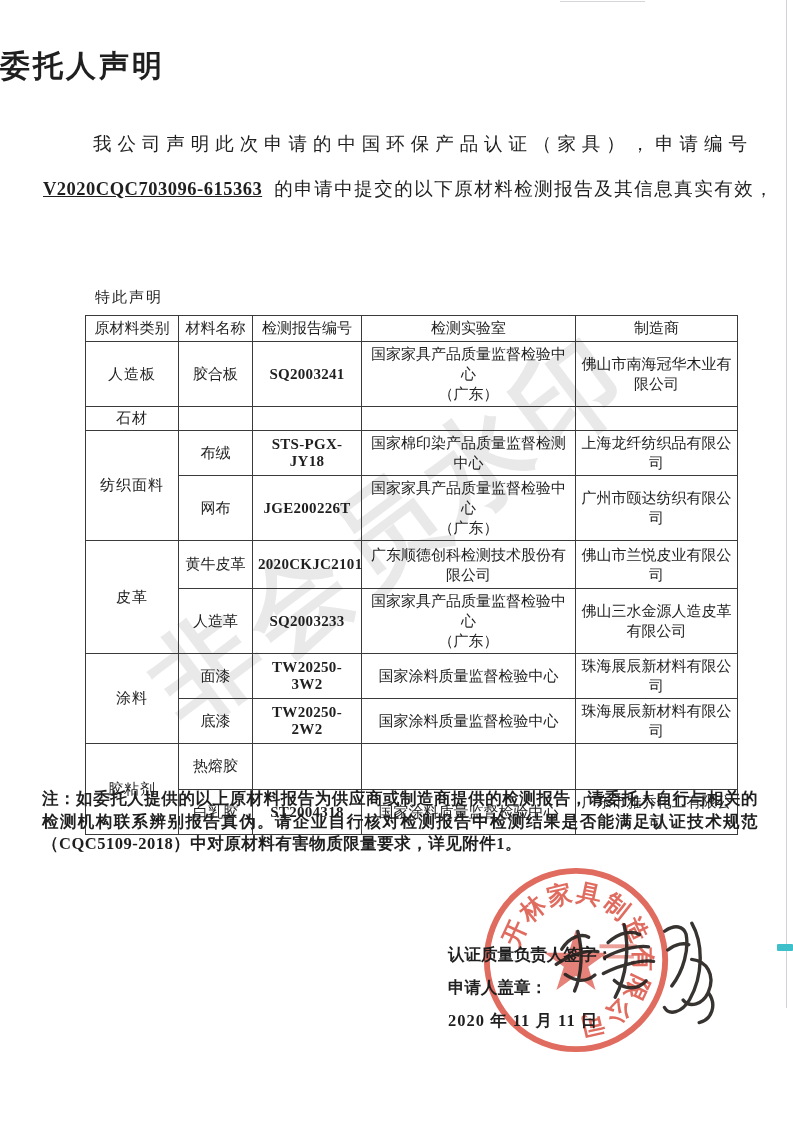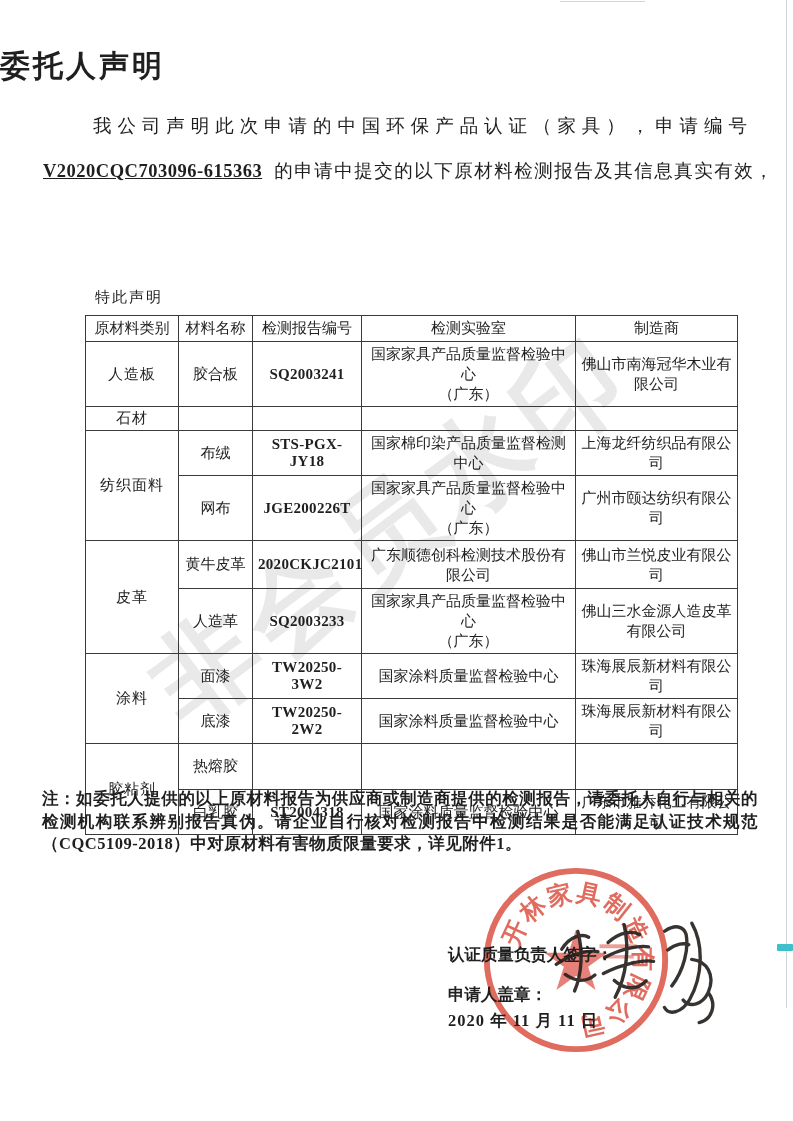--- a/index.html
+++ b/index.html
@@ -6,21 +6,21 @@
   .page {
     position:relative; width:793px; height:1121px; background:#ffffff;
     font-family:"Liberation Serif","DejaVu Serif",serif; color:#1f1f1f;
     overflow:hidden;
   }
   .title {
     position:absolute; top:46px; left:0; width:100%;
     text-align:left; font-size:30px; font-weight:bold; letter-spacing:3px;
     z-index:2;
   }
-  .body-block { position:absolute; top:104px; left:43px; width:708px; font-size:18.5px; z-index:2; }
+  .body-block { position:absolute; top:122px; left:43px; width:708px; font-size:18.5px; z-index:2; }
   .body-line { height:45px; line-height:45px; white-space:nowrap; }
   .body-line1 { padding-left:50px; text-align:justify; text-align-last:justify; letter-spacing:4px; white-space:normal; }
   .appnum { font-weight:bold; text-decoration:underline; letter-spacing:0.5px; padding-right:12px; }
   .body-line2 { letter-spacing:1.5px; }
   .body-line3 { letter-spacing:2.5px; }
   .hereby { position:absolute; top:288px; left:95px; font-size:15px; letter-spacing:2px; z-index:2;text-align:center; }
 
   .watermark {
     position:absolute; left:165px; top:630px; height:140px; line-height:140px;
     font-size:105px; font-weight:bold; letter-spacing:8px; white-space:nowrap;
@@ -54,21 +54,21 @@
   .materials tbody tr:nth-child(10){height:45px}
 
   .note {
     position:absolute; top:788px; left:42px; width:716px;
     font-size:16.5px; font-weight:bold; line-height:22.5px; text-align:justify;
     letter-spacing:0.5px; z-index:2;
   }
 
   .sig-block { position:absolute; left:448px; top:940px; width:300px; height:95px; font-size:16.5px; font-weight:bold; z-index:4; }
   .sig-line1 { position:absolute; top:4px; left:0; }
-  .sig-line2 { position:absolute; top:44px; left:0; }
+  .sig-line2 { position:absolute; top:37px; left:0; }
   .sig-line3 { position:absolute; top:70px; left:0; letter-spacing:1px; }
 
   .stamp { position:absolute; left:478px; top:862px; width:196px; height:196px; z-index:3; opacity:0.88; }
   .signature { position:absolute; left:548px; top:905px; width:180px; height:125px; z-index:5; transform:rotate(-3deg); }
 
   .scan-edge-line { position:absolute; left:786px; top:0; width:1px; height:1008px; background:#c9cdd6; opacity:0.9; z-index:6; }
   .scan-top-line { position:absolute; left:560px; top:1px; width:85px; height:1px; background:#d4d6da; z-index:6; }
   .cyan-mark { position:absolute; left:777px; top:944px; width:16px; height:7px; border-radius:1px; z-index:7; }
 </style>
 </head>

